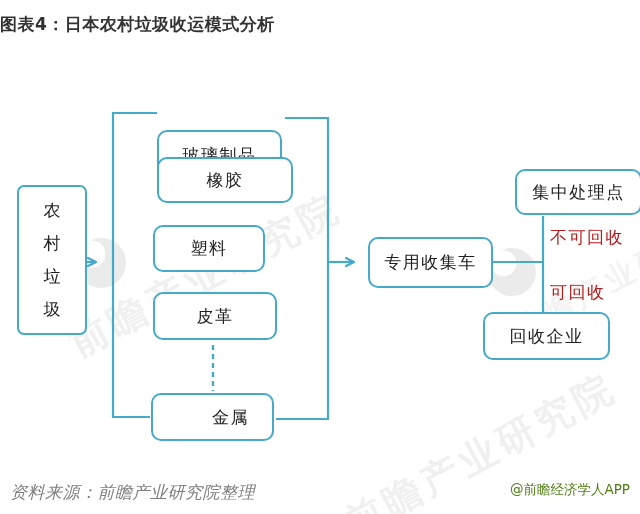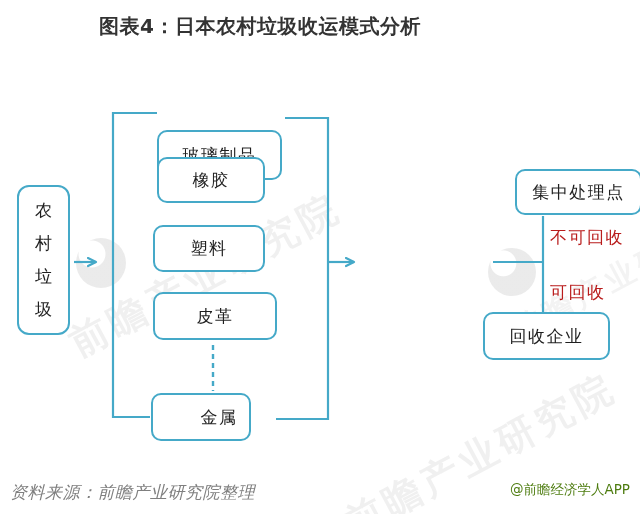--- a/index.html
+++ b/index.html
@@ -1,22 +1,22 @@
 <!DOCTYPE html>
 <html><head>
 <meta charset="utf-8">
 <style>
   html,body{margin:0;padding:0;background:#fff;}
   .canvas{
     position:relative;width:640px;height:514px;background:#ffffff;overflow:hidden;
     font-family:"DejaVu Sans","Liberation Sans",sans-serif;
   }
   .title{
-    position:absolute;left:0;top:13px;width:520px;text-align:center;
-    font-size:20px;font-weight:bold;color:#333;letter-spacing:.5px;z-index:3;
+    position:absolute;left:0;top:13px;width:520px;
+    font-size:17px;font-weight:bold;color:#333;letter-spacing:.5px;z-index:3;
   }
   .node{
     position:absolute;border:2px solid #45A9C8;border-radius:10px;background:#fff;
     display:flex;align-items:center;justify-content:center;
     color:#1f1f1f;font-size:17px;letter-spacing:1.5px;z-index:2;box-sizing:border-box;
   }
   .vtext{width:1.15em;line-height:1.95;word-break:break-all;text-align:center;letter-spacing:0;}
   .edge-label{position:absolute;color:#b91c1c;font-size:17px;letter-spacing:1.5px;z-index:2;text-align:center;}
   svg.wires{position:absolute;left:0;top:0;z-index:1;}
   .wm-text{
@@ -59,34 +59,35 @@
       <path d="M74,262 H96" marker-end="url(#arrow)"></path>
       <path d="M157,113 H113 V417 H150"></path>
       <path d="M285,118 H328 V419 H276"></path>
       <path d="M328,262 H354" marker-end="url(#arrow)"></path>
       <path d="M493,262 H543"></path>
       <path d="M543,216 V312"></path>
       <path d="M213,345 V391" stroke-dasharray="5,4" stroke-width="2.4"></path>
     </g>
   </svg>
 
-  <div class="node" style="left:17px;top:185px;width:53px;height:150px;border-radius:12px;align-items:center;">
+  <div class="node" style="left:17px;top:185px;width:70px;height:150px;border-radius:7px;align-items:center;">
     <div class="vtext">农村垃圾</div>
   </div>
 
   <div class="node" style="left:157px;top:88px;width:125px;height:50px;margin-top:42px;">玻璃制品</div>
 
-  <div class="node" style="left:157px;top:157px;width:108px;height:46px;">橡胶</div>
+  <div class="node" style="left:157px;top:157px;width:136px;height:46px;">橡胶</div>
 
   <div class="node" style="left:153px;top:225px;width:112px;height:47px;">塑料</div>
 
   <div class="node" style="left:153px;top:292px;width:124px;height:48px;">皮革</div>
 
-  <div class="node" style="left:151px;top:393px;width:100px;height:48px;padding-left:36px;">金属</div>
+  <div class="node" style="left:151px;top:393px;width:123px;height:48px;padding-left:36px;">金属</div>
 
+  <div class="node" style="left:368px;top:237px;width:125px;height:51px;">专用收集车</div>
 
   <div class="node" style="left:483px;top:169px;width:127px;height:46px;margin-left:32px;">集中处理点</div>
 
   <div class="node" style="left:483px;top:312px;width:127px;height:48px;">回收企业</div>
 
   <div class="edge-label" style="left:550px;top:226px;">不可回收</div>
   <div class="edge-label" style="left:550px;top:281px;">可回收</div>
 
   <div class="footer-source">资料来源：前瞻产业研究院整理</div>
   <div class="footer-credit">@前瞻经济学人APP</div>

